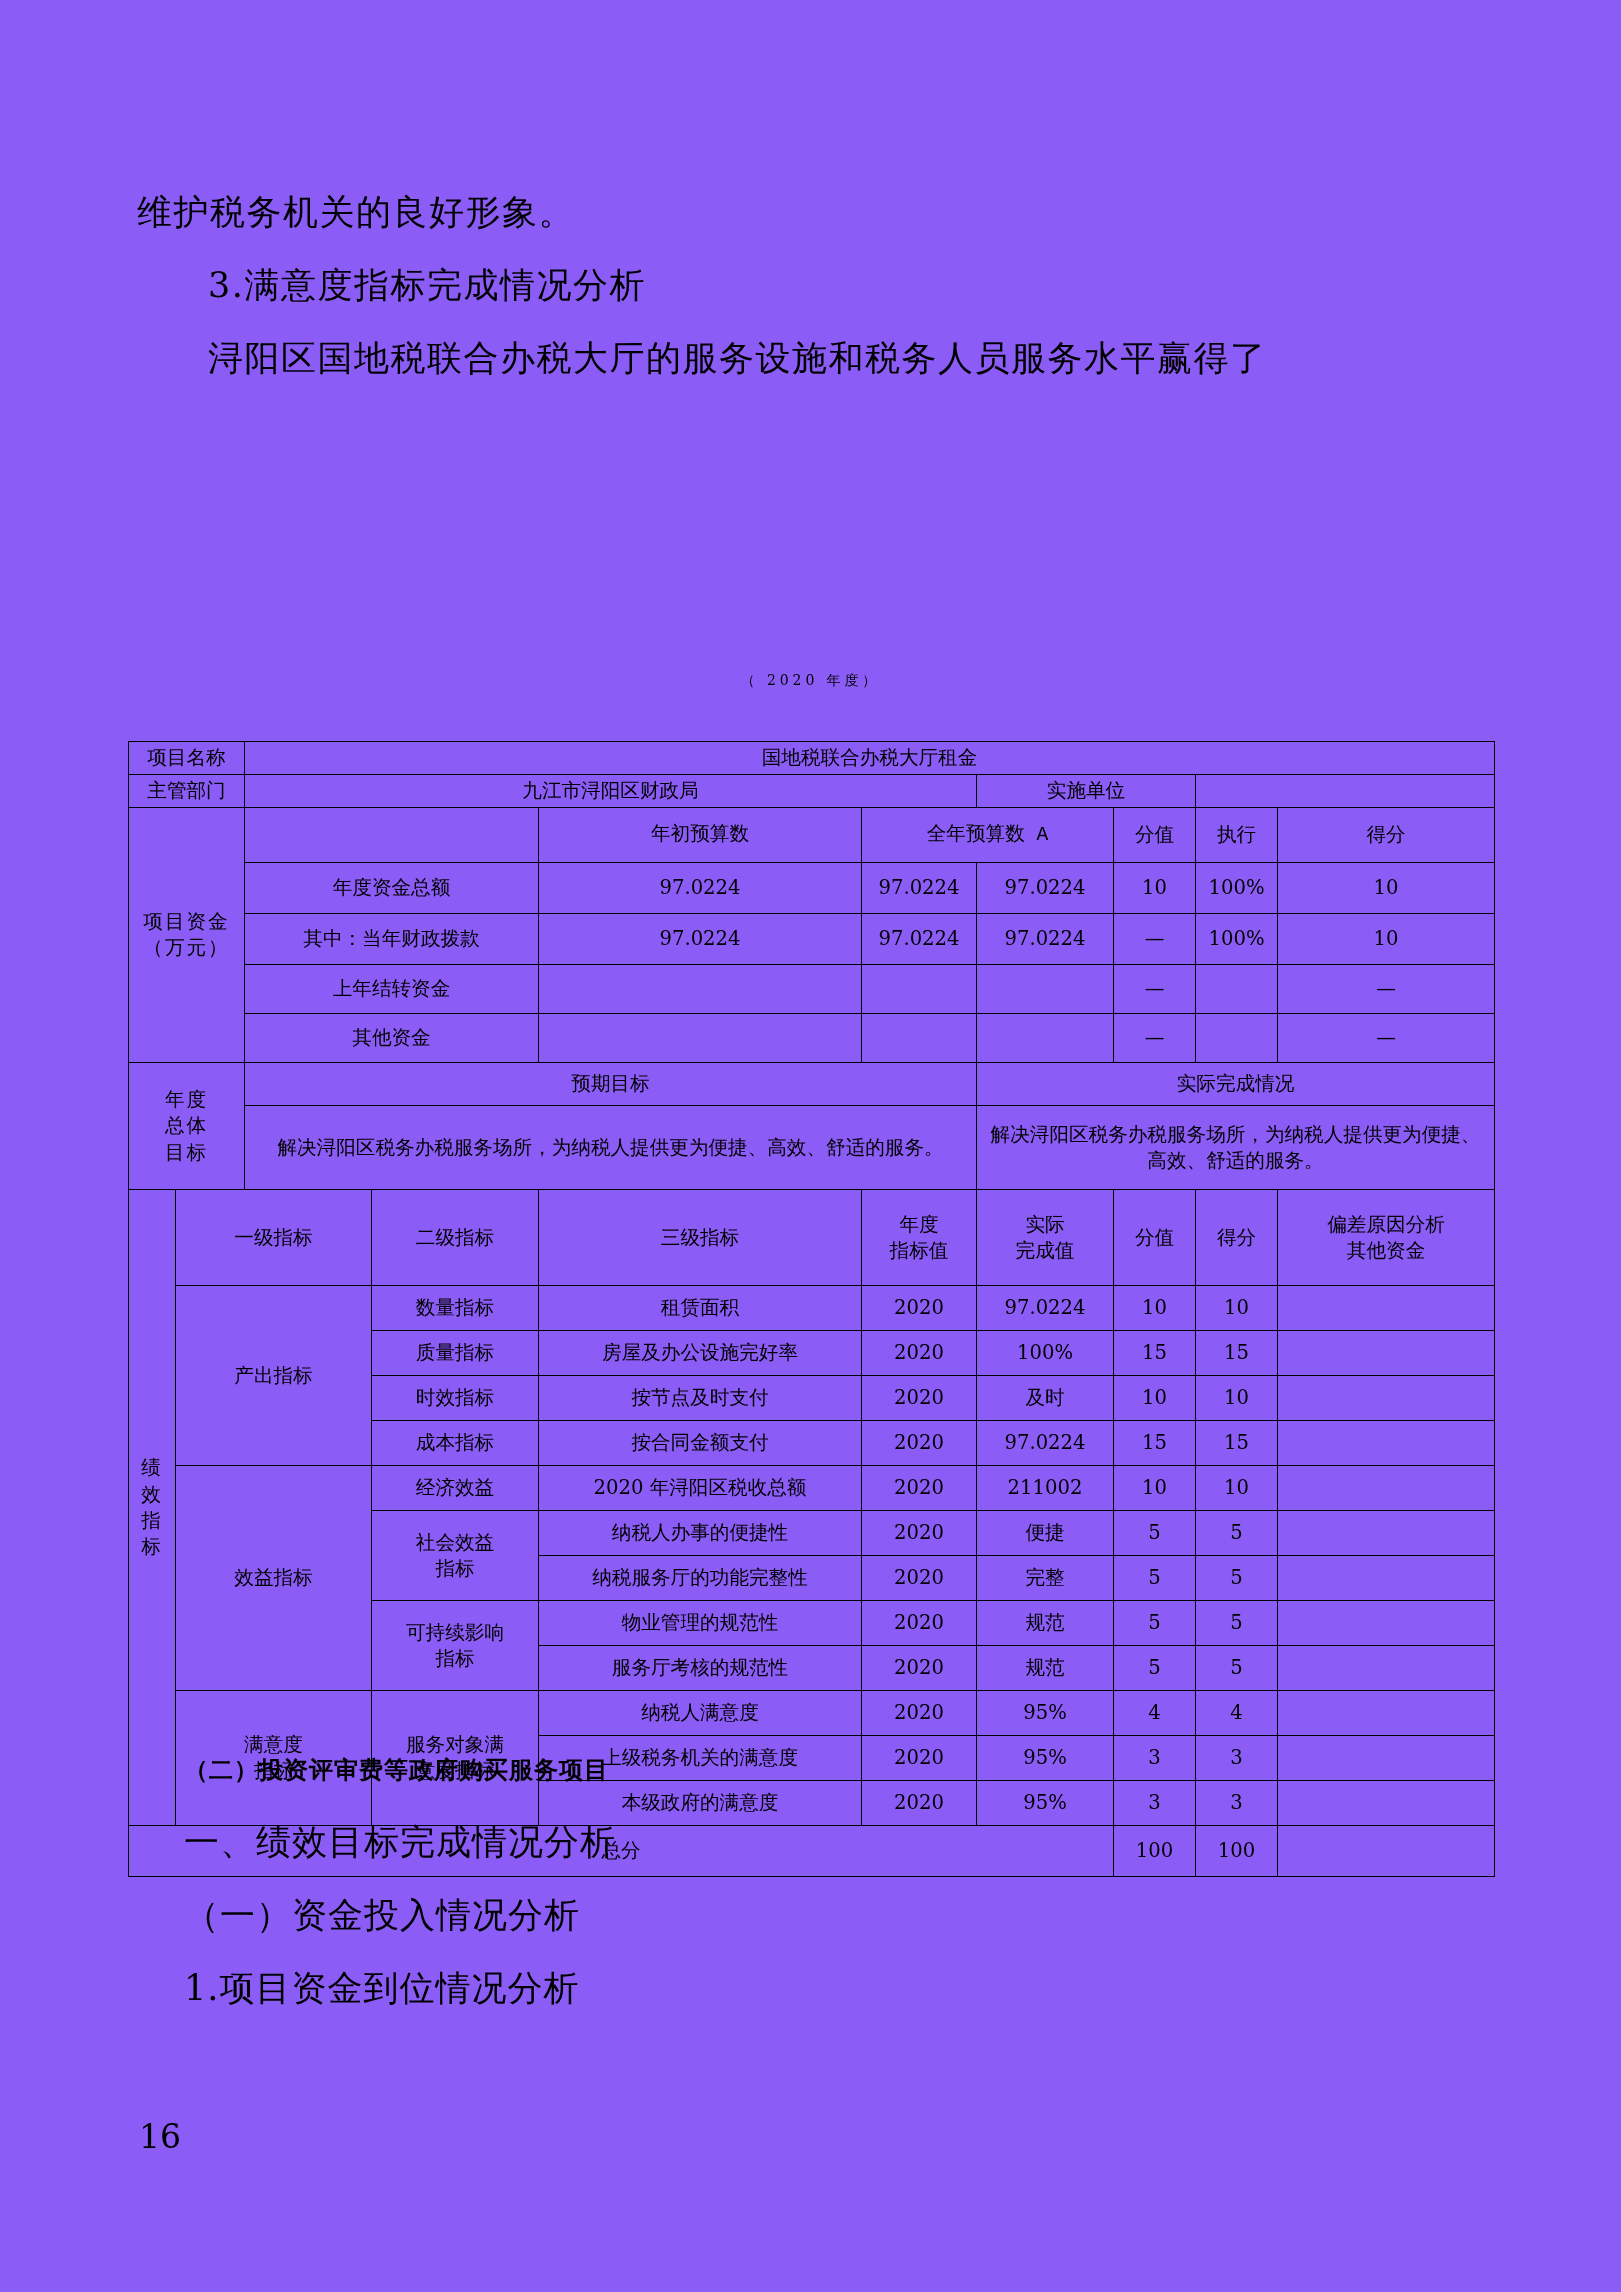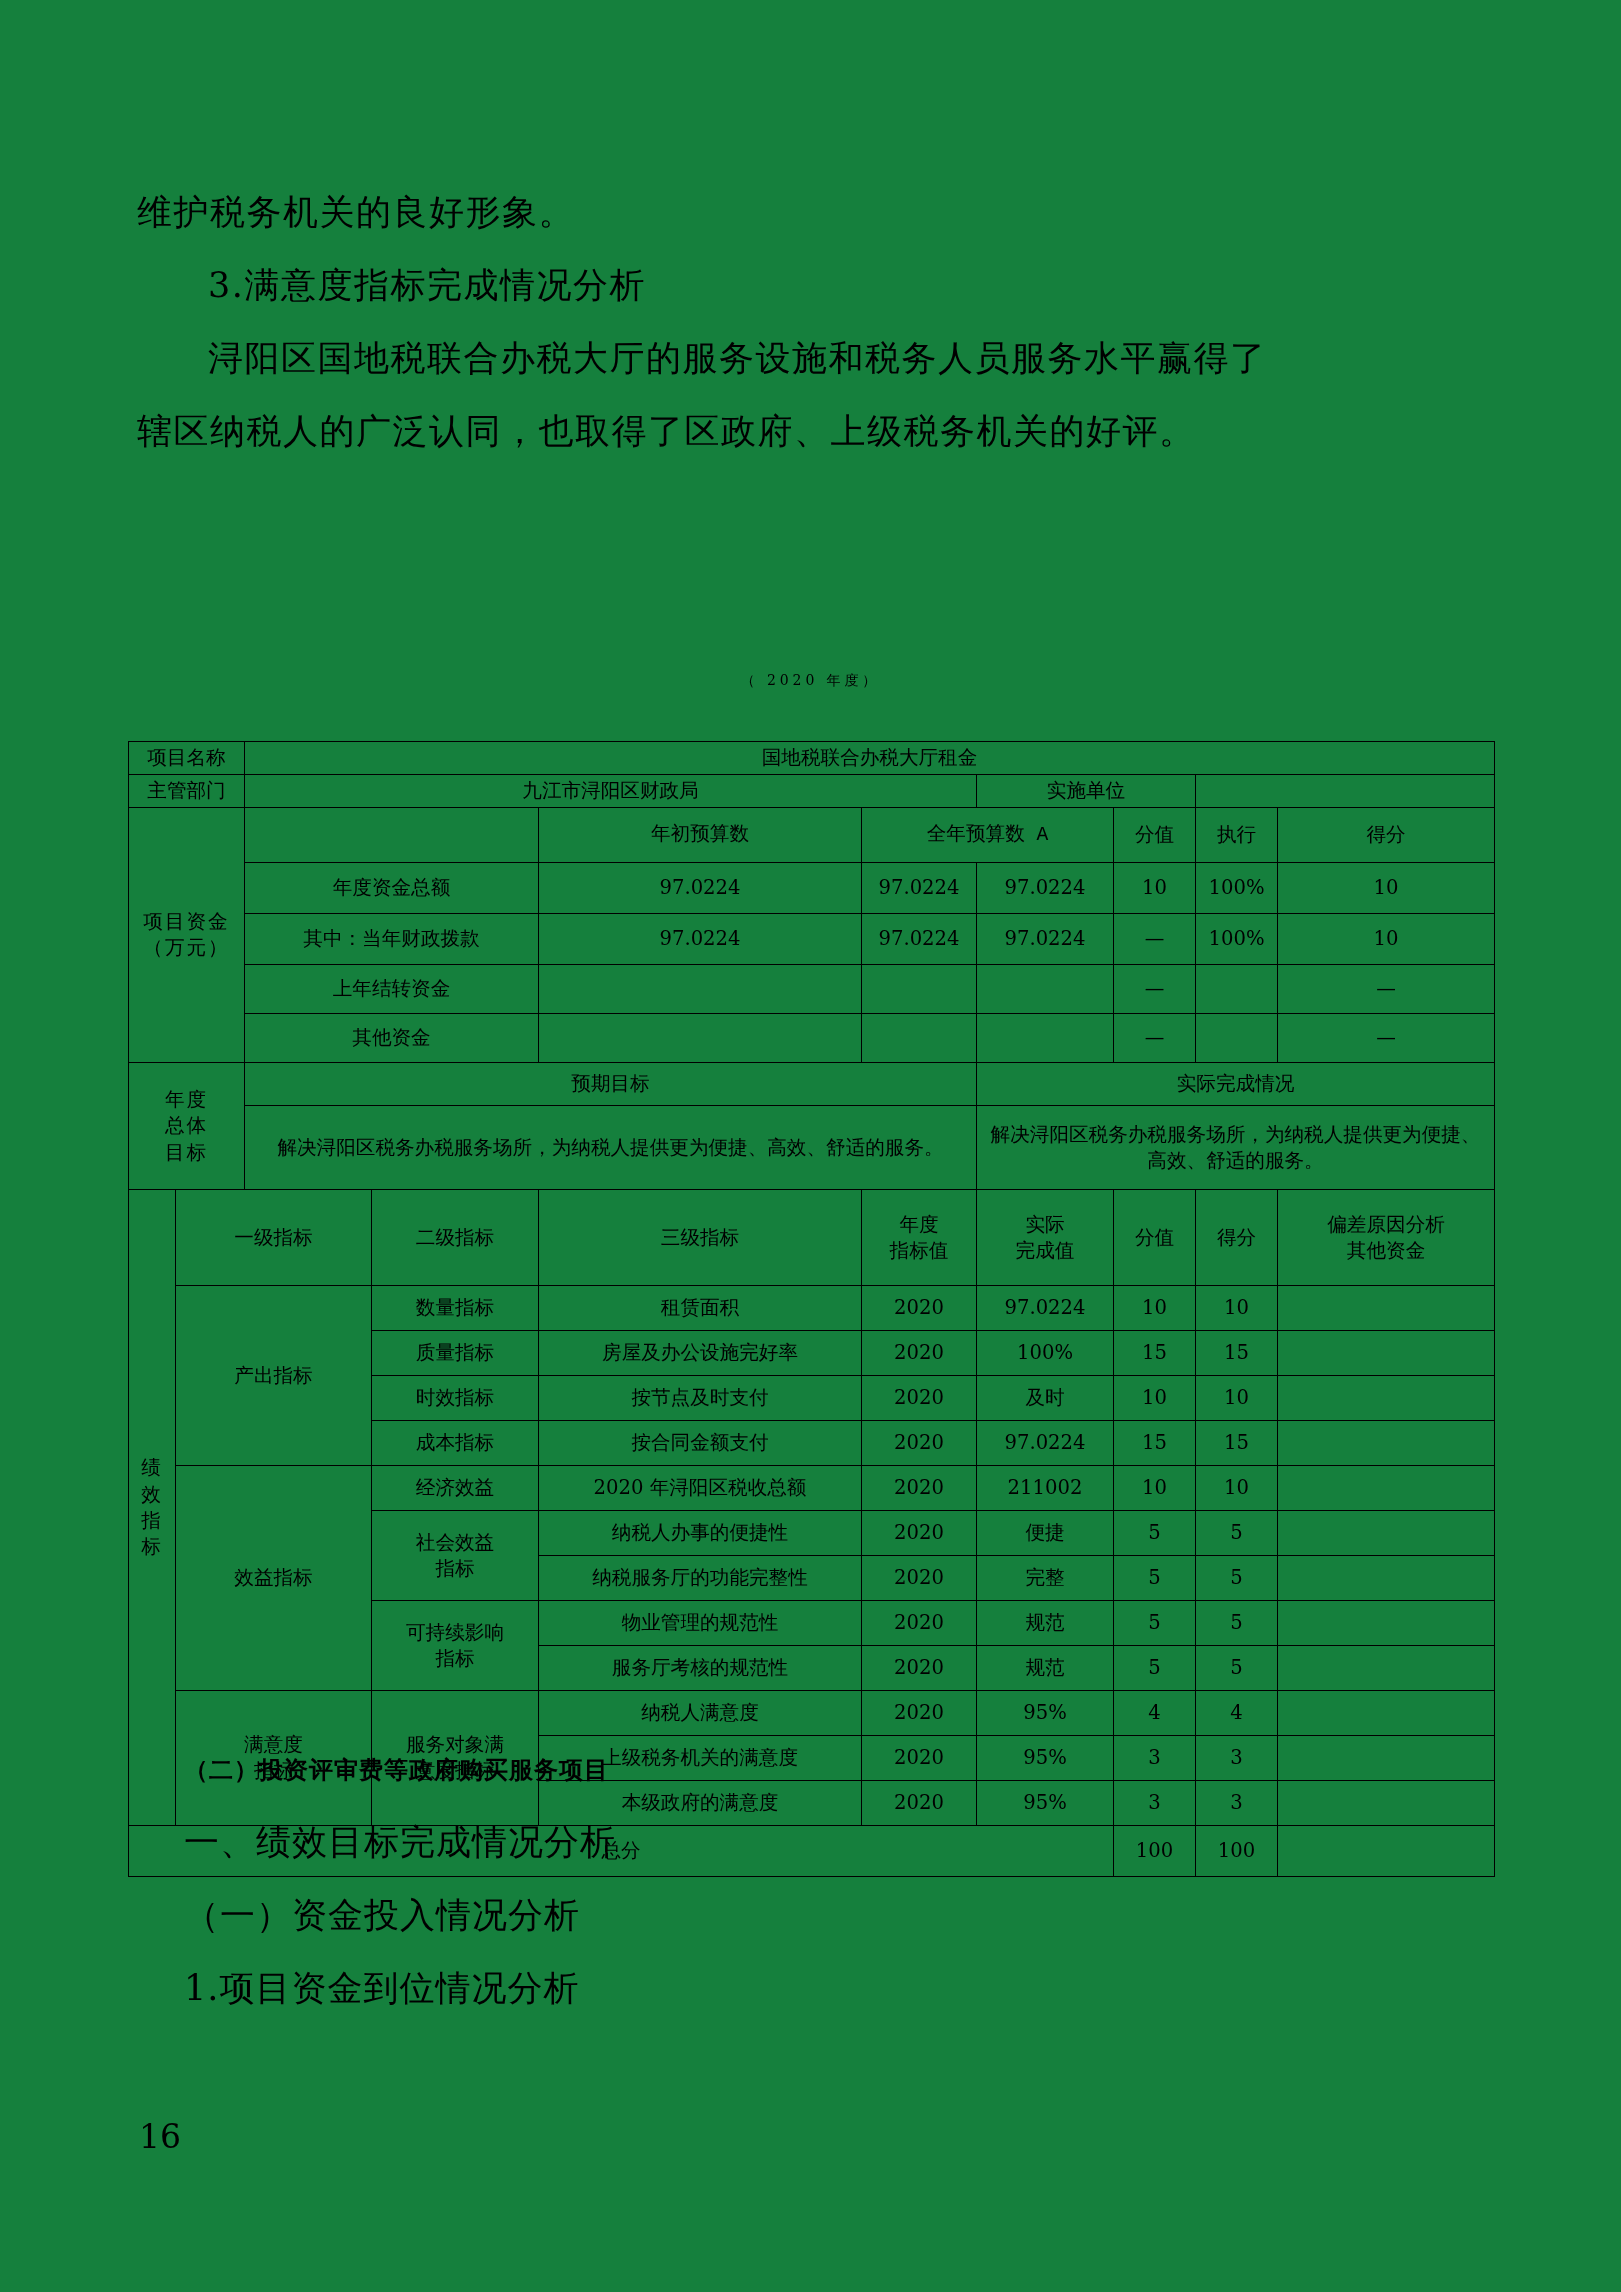--- a/index.html
+++ b/index.html
@@ -14,21 +14,21 @@
     font-family: "DejaVu Serif", "Liberation Serif", serif;
     color: #000000;
     overflow: hidden;
   }
 
   .page {
     position: absolute;
     left: 0; top: 0;
     width: 1621px;
     height: 2293px;
-    background: #15803d;
+    background: #8b5cf6;
   }
 
   
   .prose {
     position: absolute;
     left: 137px;
     top: 176px;
     width: 1353px;
   }
   .p-line {
@@ -131,21 +131,20 @@
 </style>
 </head>
 <body>
 
 <div class="page">
 
   <div class="prose">
     <div class="p-line">维护税务机关的良好形象。</div>
     <div class="p-line p-indent">3.满意度指标完成情况分析</div>
     <div class="p-line p-indent">浔阳区国地税联合办税大厅的服务设施和税务人员服务水平赢得了</div>
-    <div class="p-line">辖区纳税人的广泛认同，也取得了区政府、上级税务机关的好评。</div>
   </div>
 
   <div class="tbl-year">（  2020  年度）</div>
 
   <div class="tbl-wrap">
     <table class="sheet">
       <colgroup>
         <col style="width:47px">
         <col style="width:69px">
         <col style="width:127px">

